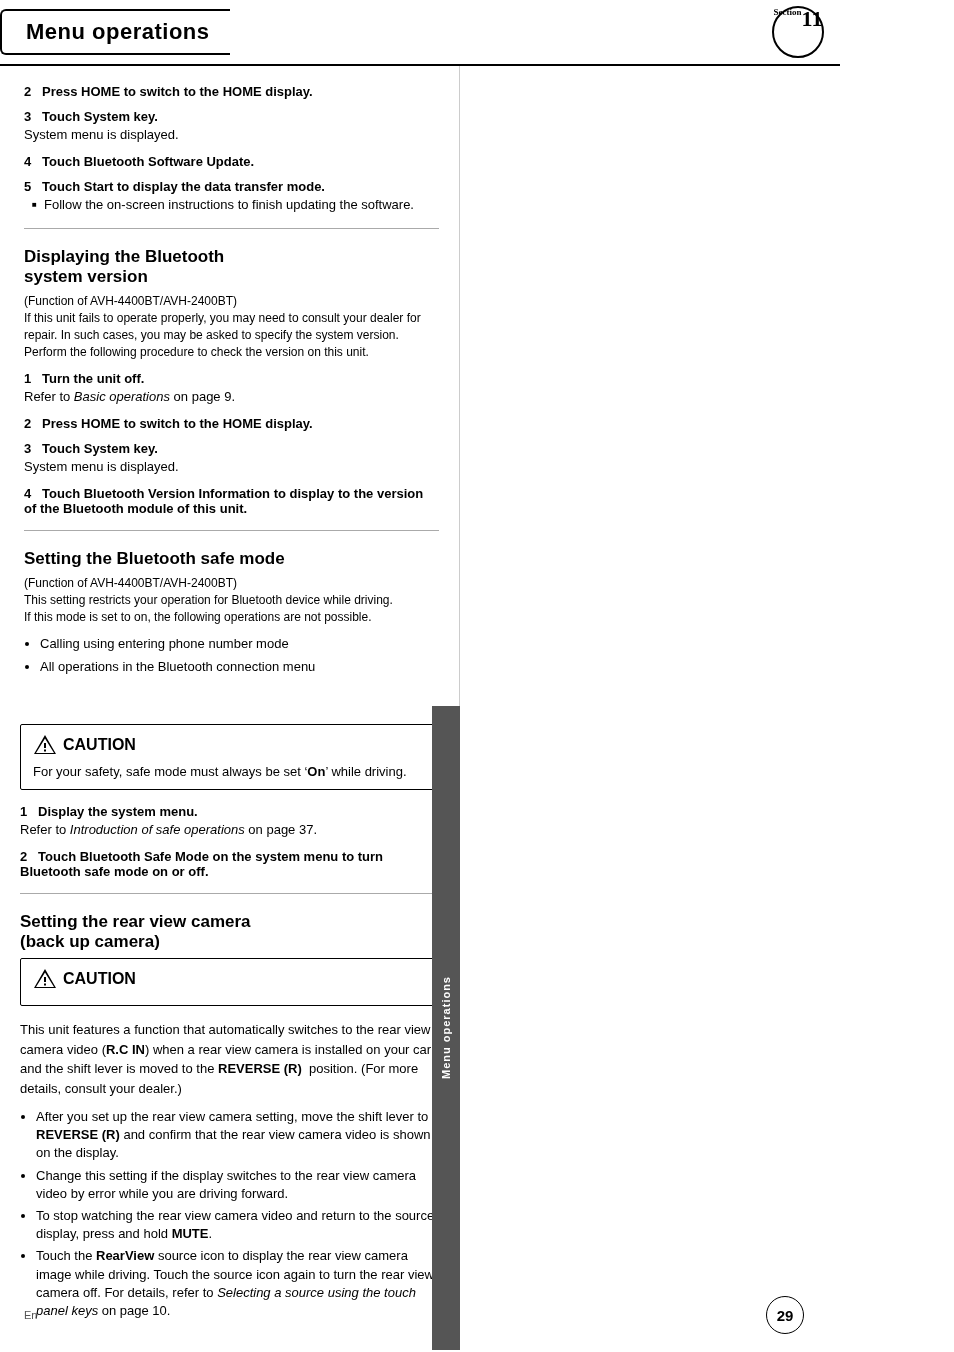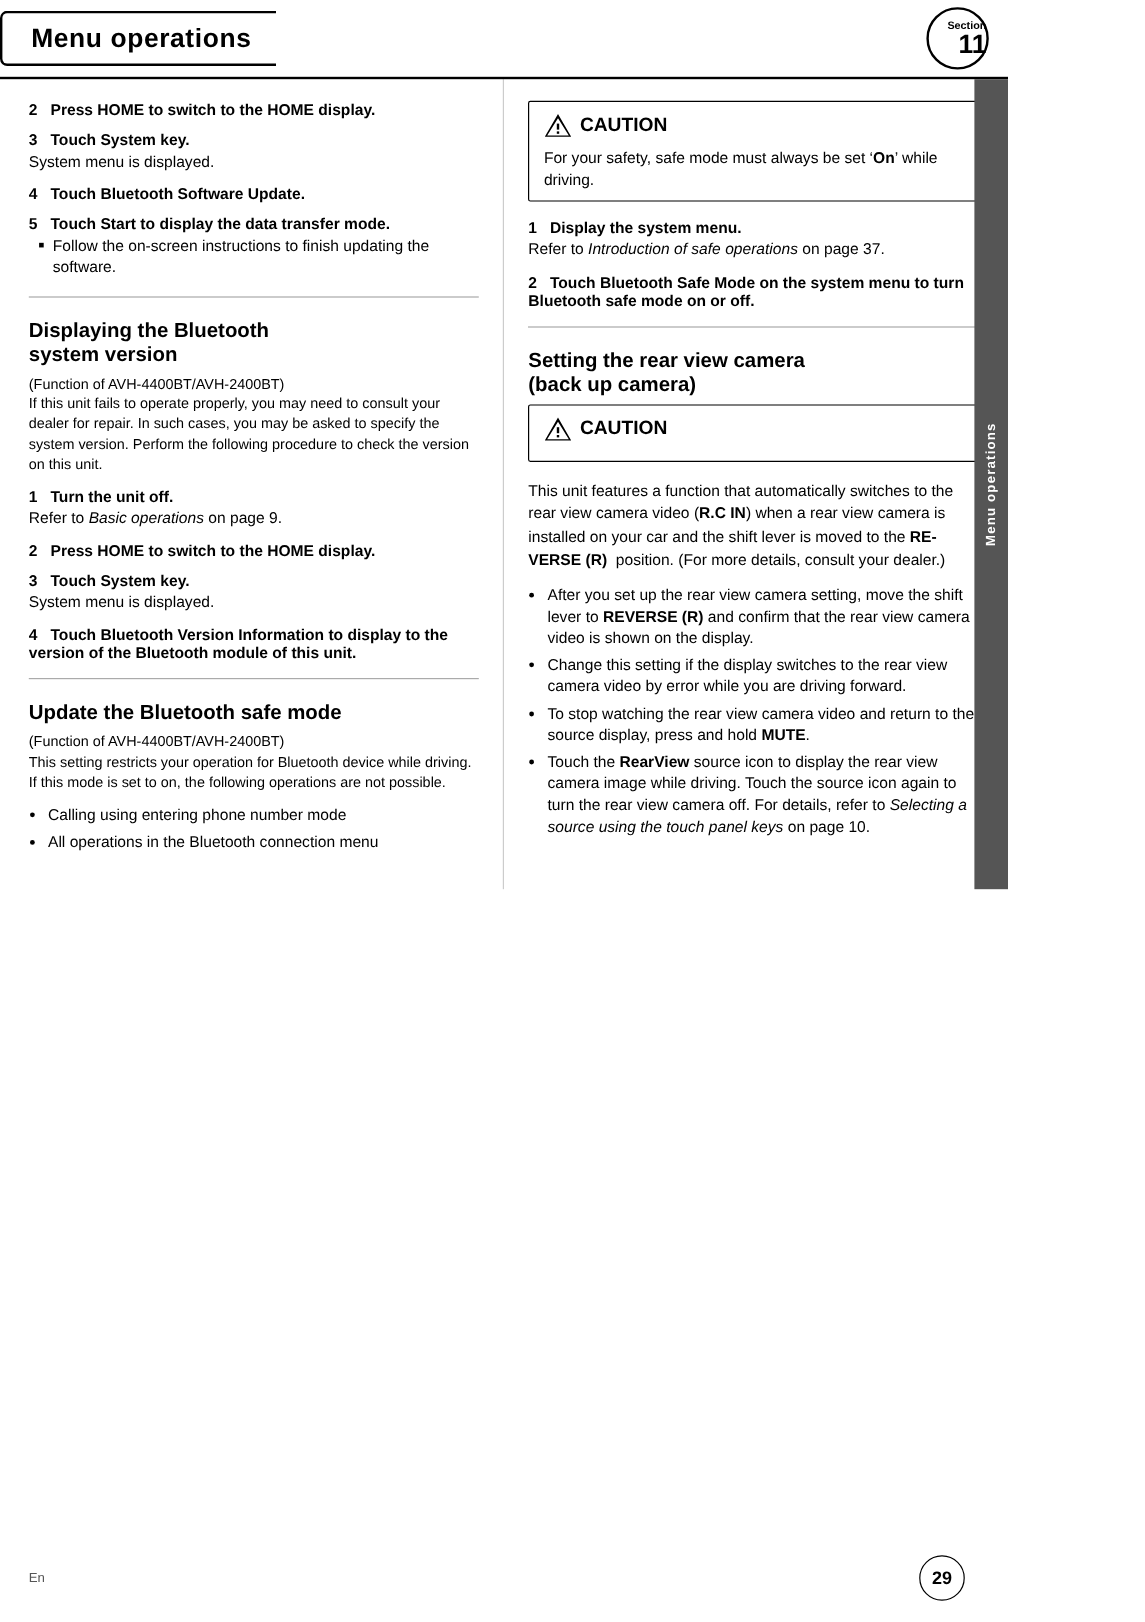--- a/index.html
+++ b/index.html
@@ -37,46 +37,46 @@
       padding: 8px 20px 8px 24px;
       border: 2px solid #000;
       border-right: none;
       border-radius: 6px 0 0 6px;
       background: #fff;
       letter-spacing: 0.5px;
     }
 
     .section-badge {
       display: flex;
-      flex-direction: column;
-      align-items: flex-end;
+      align-items: flex-start;
       justify-content: center;
       border: 2px solid #000;
       border-radius: 50%;
       width: 52px;
       height: 52px;
       background: #fff;
+      font-family: Liberation Serif, serif;
     }
 
     .section-label {
       font-size: 9px;
       font-weight: bold;
       line-height: 1;
     }
 
     .section-number {
       font-size: 22px;
       font-weight: bold;
       line-height: 1;
     }
 
     
     .content-area {
       display: flex;
-      flex-direction: row;
+      flex-direction: column;
       width: 100%;
     }
 
     
     .left-col {
       width: 460px;
       padding: 18px 20px 20px 24px;
       border-right: 1px solid #ccc;
     }
 
@@ -310,21 +310,21 @@
         <div class="step-title">3&nbsp;&nbsp;&nbsp;Touch System key.</div>
         <div class="step-body">System menu is displayed.</div>
       </div>
 
       <div class="step">
         <div class="step-title">4&nbsp;&nbsp;&nbsp;Touch Bluetooth Version Information to display to the version of the Bluetooth module of this unit.</div>
       </div>
 
       <hr class="divider">
 
-      <div class="section-heading">Update the Bluetooth safe mode</div>
+      <div class="section-heading">Setting the Bluetooth safe mode</div>
 
       <div class="section-intro">
         (Function of AVH-4400BT/AVH-2400BT)<br>
         This setting restricts your operation for Bluetooth device while driving.<br>
         If this mode is set to on, the following operations are not possible.
       </div>
 
       <ul class="bullet-list">
         <li>Calling using entering phone number mode</li>
         <li>All operations in the Bluetooth connection menu</li>

